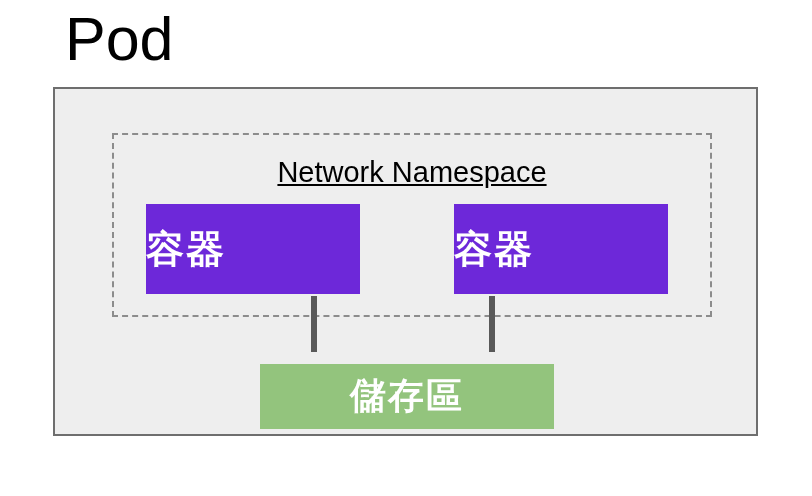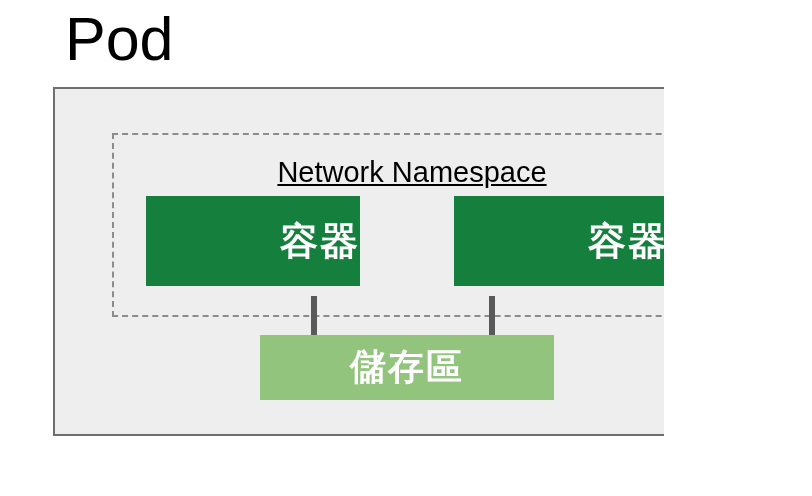--- a/index.html
+++ b/index.html
@@ -3,21 +3,21 @@
 <meta charset="utf-8">
 <style>
   html, body {
     margin: 0;
     padding: 0;
     background: #ffffff;
     font-family: "Liberation Sans", "DejaVu Sans", sans-serif;
   }
   .canvas {
     position: relative;
-    width: 664px;
+    width: 812px;
     height: 496px;
     background: #ffffff;
     overflow: hidden;
   }
   .page-title {
     position: absolute;
     left: 65px;
     top: 6px;
     margin: 0;
     font-size: 61px;
@@ -50,27 +50,27 @@
     left: 112px;
     top: 156px;
     width: 600px;
     text-align: center;
     font-size: 29px;
     color: #000000;
     text-decoration: underline;
   }
   .container-box {
     position: absolute;
-    top: 196px;
+    top: 204px;
     width: 214px;
     height: 90px;
-    background: #15803d;
+    background: #6d28d9;
     display: flex;
     align-items: center;
-    justify-content: flex-end;
+    justify-content: flex-start;
   }
   .container-box .cjk-label,
   .storage-box .cjk-label {
     color: #ffffff;
     font-weight: 700;
     letter-spacing: 2px;
   }
   .container-box .cjk-label { font-size: 38px; }
   .container-1 { left: 146px; }
   .container-2 { left: 454px; }
@@ -79,21 +79,21 @@
     top: 296px;
     width: 6px;
     height: 56px;
     background: #595959;
   }
   .connector-1 { left: 311px; }
   .connector-2 { left: 489px; }
   .storage-box {
     position: absolute;
     left: 260px;
-    top: 335px;
+    top: 364px;
     width: 294px;
     height: 65px;
     background: #93c47d;
     display: flex;
     align-items: center;
     justify-content: center;
   }
   .storage-box .cjk-label { font-size: 36px; }
 </style>
 </head>

